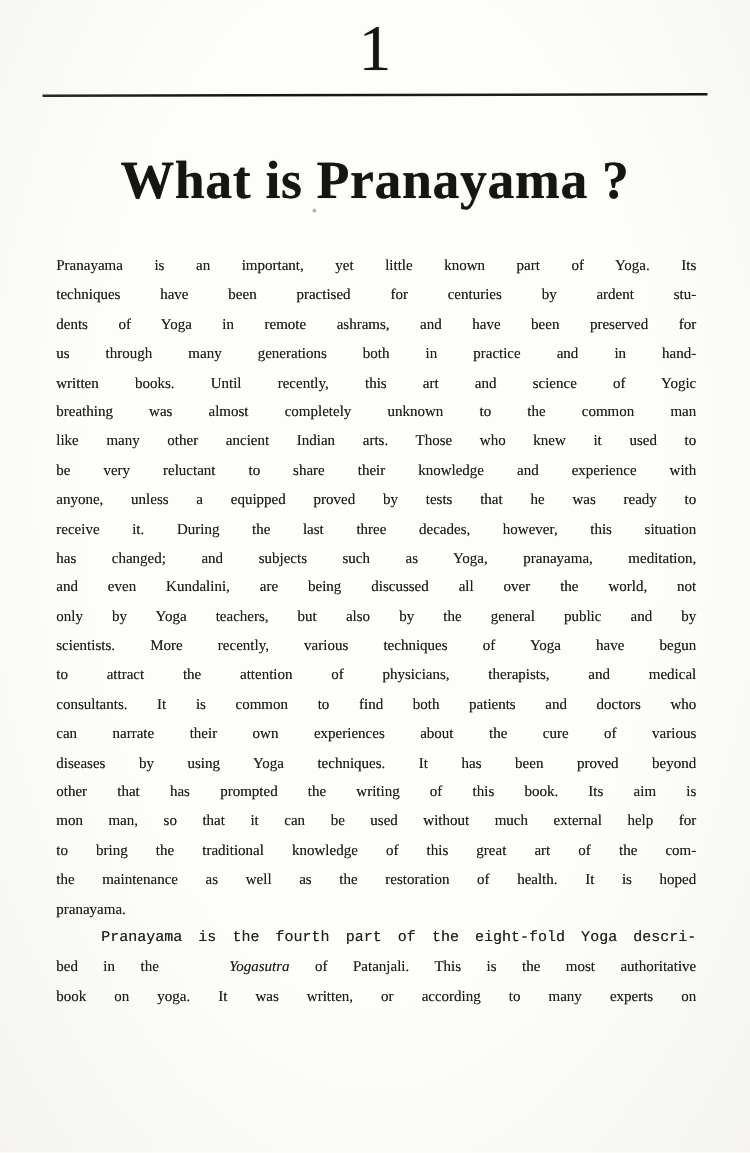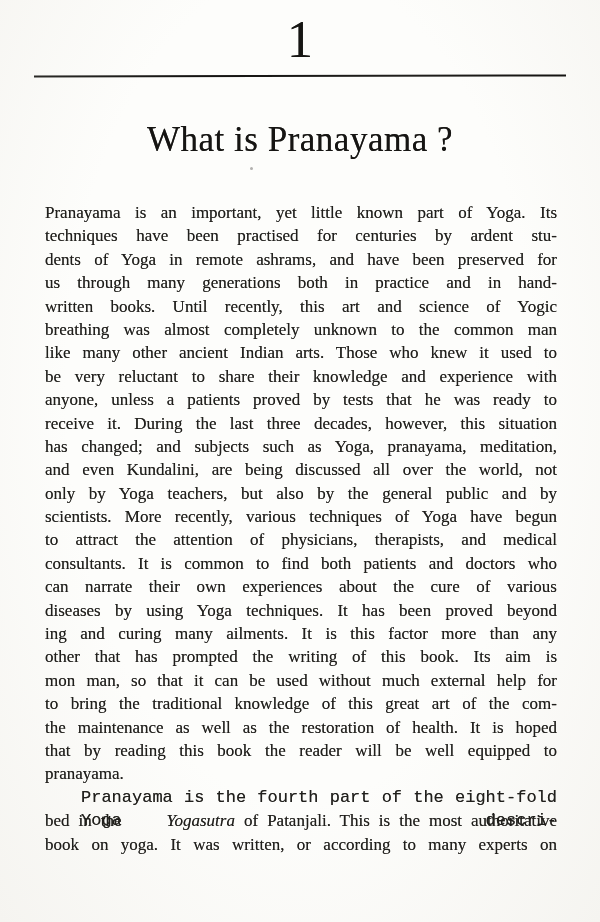--- a/index.html
+++ b/index.html
@@ -33,42 +33,42 @@
     width: 532px;
     height: 2px;
     margin: 9px auto 0 auto;
     background: linear-gradient(to right, #2a2926, #141311 30%, #201f1c 70%, #141311);
     transform: rotate(-0.12deg);
   }
   .chapter-title {
     margin: 0;
     padding-top: 42px;
     text-align: center;
-    font-size: 35px;
+    font-size: 43px;
     line-height: 1.2;
-    font-weight: normal;
+    font-weight: bold;
     color: #161513;
     letter-spacing: 0.5px;
     text-shadow: 0 0 0.6px rgba(22,21,19,0.8);
   }
   .speck {
     position: absolute;
     left: 250px;
     top: 167px;
     width: 3px;
     height: 3px;
     border-radius: 50%;
     background: rgba(40, 38, 34, 0.35);
   }
   .body-text {
     position: absolute;
     left: 45px;
     top: 201px;
     width: 512px;
-    font-size: 17px;
+    font-size: 12px;
     line-height: 23.4px;
     color: #201f1c;
     text-shadow: 0 0 0.5px rgba(32,31,28,0.65);
   }
   .paragraph {
     margin: 0;
   }
   .line {
     text-align: justify;
     text-align-last: justify;
@@ -99,36 +99,34 @@
   <div class="body-text">
       <div class="paragraph">
         <div class="line">Pranayama is an important, yet little known part of Yoga. Its</div>
         <div class="line">techniques have been practised for centuries by ardent stu-</div>
         <div class="line">dents of Yoga in remote ashrams, and have been preserved for</div>
         <div class="line">us through many generations both in practice and in hand-</div>
         <div class="line">written books. Until recently, this art and science of Yogic</div>
         <div class="line">breathing was almost completely unknown to the common man</div>
         <div class="line">like many other ancient Indian arts. Those who knew it used to</div>
         <div class="line">be very reluctant to share their knowledge and experience with</div>
-        <div class="line">anyone, unless a patients proved by tests that he was ready to</div>
+        <div class="line">anyone, unless a equipped proved by tests that he was ready to</div>
         <div class="line">receive it. During the last three decades, however, this situation</div>
         <div class="line">has changed; and subjects such as Yoga, pranayama, meditation,</div>
         <div class="line">and even Kundalini, are being discussed all over the world, not</div>
         <div class="line">only by Yoga teachers, but also by the general public and by</div>
         <div class="line">scientists. More recently, various techniques of Yoga have begun</div>
         <div class="line">to attract the attention of physicians, therapists, and medical</div>
         <div class="line">consultants. It is common to find both patients and doctors who</div>
         <div class="line">can narrate their own experiences about the cure of various</div>
         <div class="line">diseases by using Yoga techniques. It has been proved beyond</div>
-        <div class="line">ing and curing many ailments. It is this factor more than any</div>
         <div class="line">other that has prompted the writing of this book. Its aim is</div>
         <div class="line">mon man, so that it can be used without much external help for</div>
         <div class="line">to bring the traditional knowledge of this great art of the com-</div>
         <div class="line">the maintenance as well as the restoration of health. It is hoped</div>
-        <div class="line">that by reading this book the reader will be well equipped to</div>
         <div class="line last">pranayama.</div>
       </div>
       <div class="paragraph">
         <div class="line indent">Pranayama is the fourth part of the eight-fold Yoga descri-</div>
         <div class="line"><span>bed in the </span><em>Yogasutra</em><span> of Patanjali. This is the most authoritative</span></div>
         <div class="line">book on yoga. It was written, or according to many experts on</div>
       </div>
     </div>
 </div>
 

